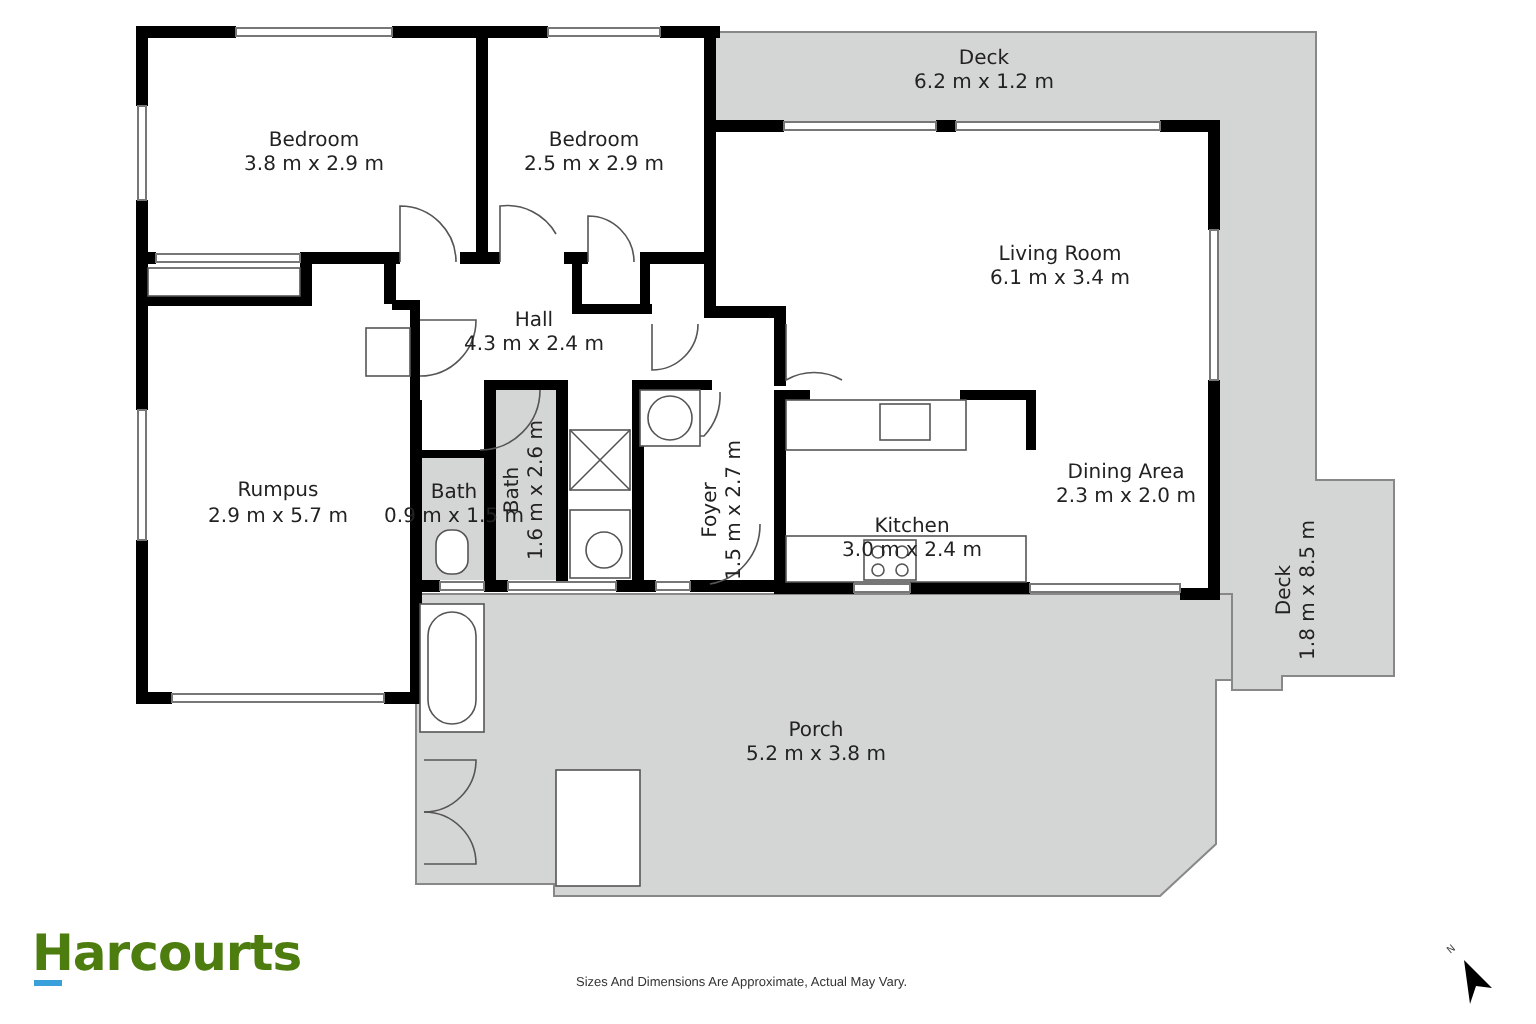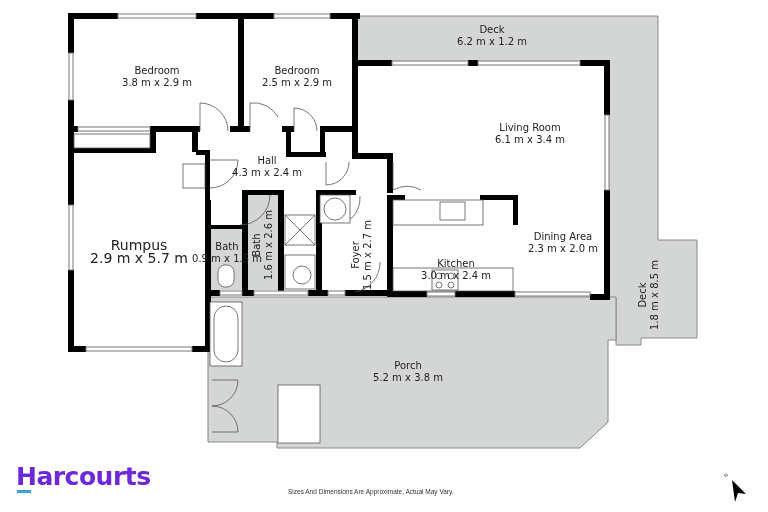--- a/index.html
+++ b/index.html
@@ -1,22 +1,22 @@
 <!DOCTYPE html>
 <html><head>
 <meta charset="utf-8">
 <style>
   html, body { margin: 0; padding: 0; background: #ffffff; }
   body { width: 768px; height: 512px; position: relative; overflow: hidden; font-family: "DejaVu Sans", sans-serif; }
   #plan { position: absolute; left: 0; top: 0; width: 768px; height: 512px; }
   .label { position: absolute; text-align: center; color: #222; font-size: 10px; line-height: 12px; white-space: nowrap; transform: translate(-50%, -50%); }
-  .label.big { font-size: 14px; line-height: 13px; }
+  .label.big { font-size: 10px; line-height: 13px; }
   .label .name, .label .dims { display: block; }
   .vert { transform: translate(-50%, -50%) rotate(-90deg); }
-  .logo { position: absolute; left: 16px; top: 462px; font-family: "DejaVu Sans", sans-serif; font-weight: bold; font-size: 25px; letter-spacing: -0.5px; color: #6d28d9; }
+  .logo { position: absolute; left: 16px; top: 462px; font-family: "DejaVu Sans", sans-serif; font-weight: bold; font-size: 25px; letter-spacing: -0.5px; color: #4d7c0f; }
   .logo-bar { position: absolute; left: 17px; top: 490px; width: 14px; height: 3px; background: #3aa0dc; }
   .disclaimer { position: absolute; left: 288px; top: 488px; font-family: "Liberation Sans", sans-serif; font-size: 6.5px; color: #333; }
   .north { position: absolute; left: 722px; top: 476px; width: 30px; height: 30px; }
   .north-letter { position: absolute; left: 724px; top: 472px; font-size: 5px; color: #444; transform: rotate(-40deg); }
 </style>
 </head>
 <body>
 
 <svg id="plan" viewBox="0 0 768 512" xmlns="http://www.w3.org/2000/svg">
 

